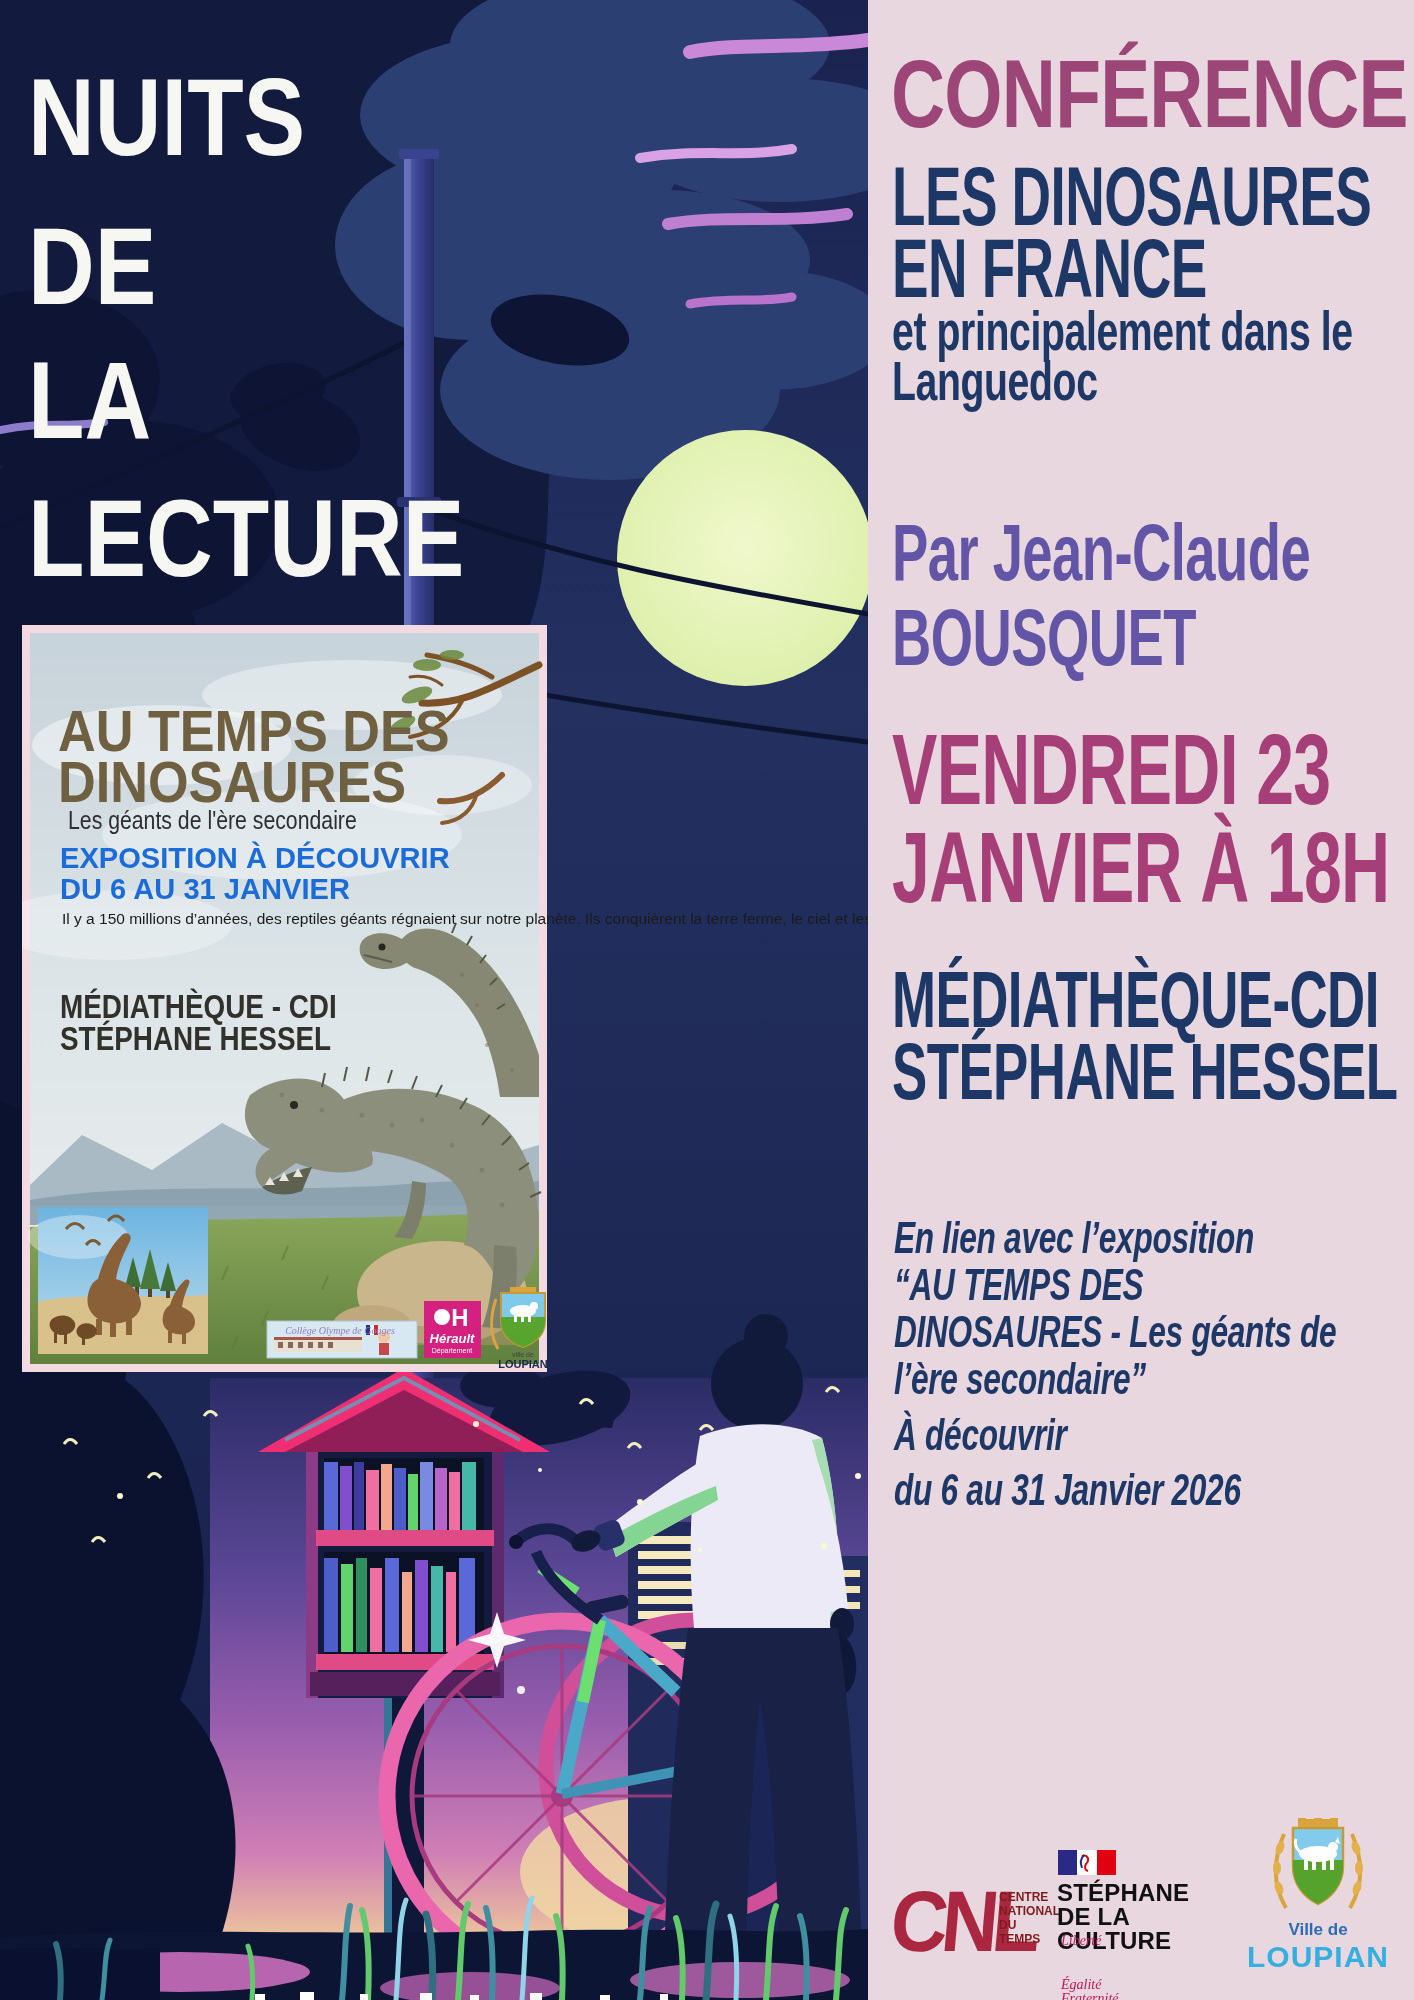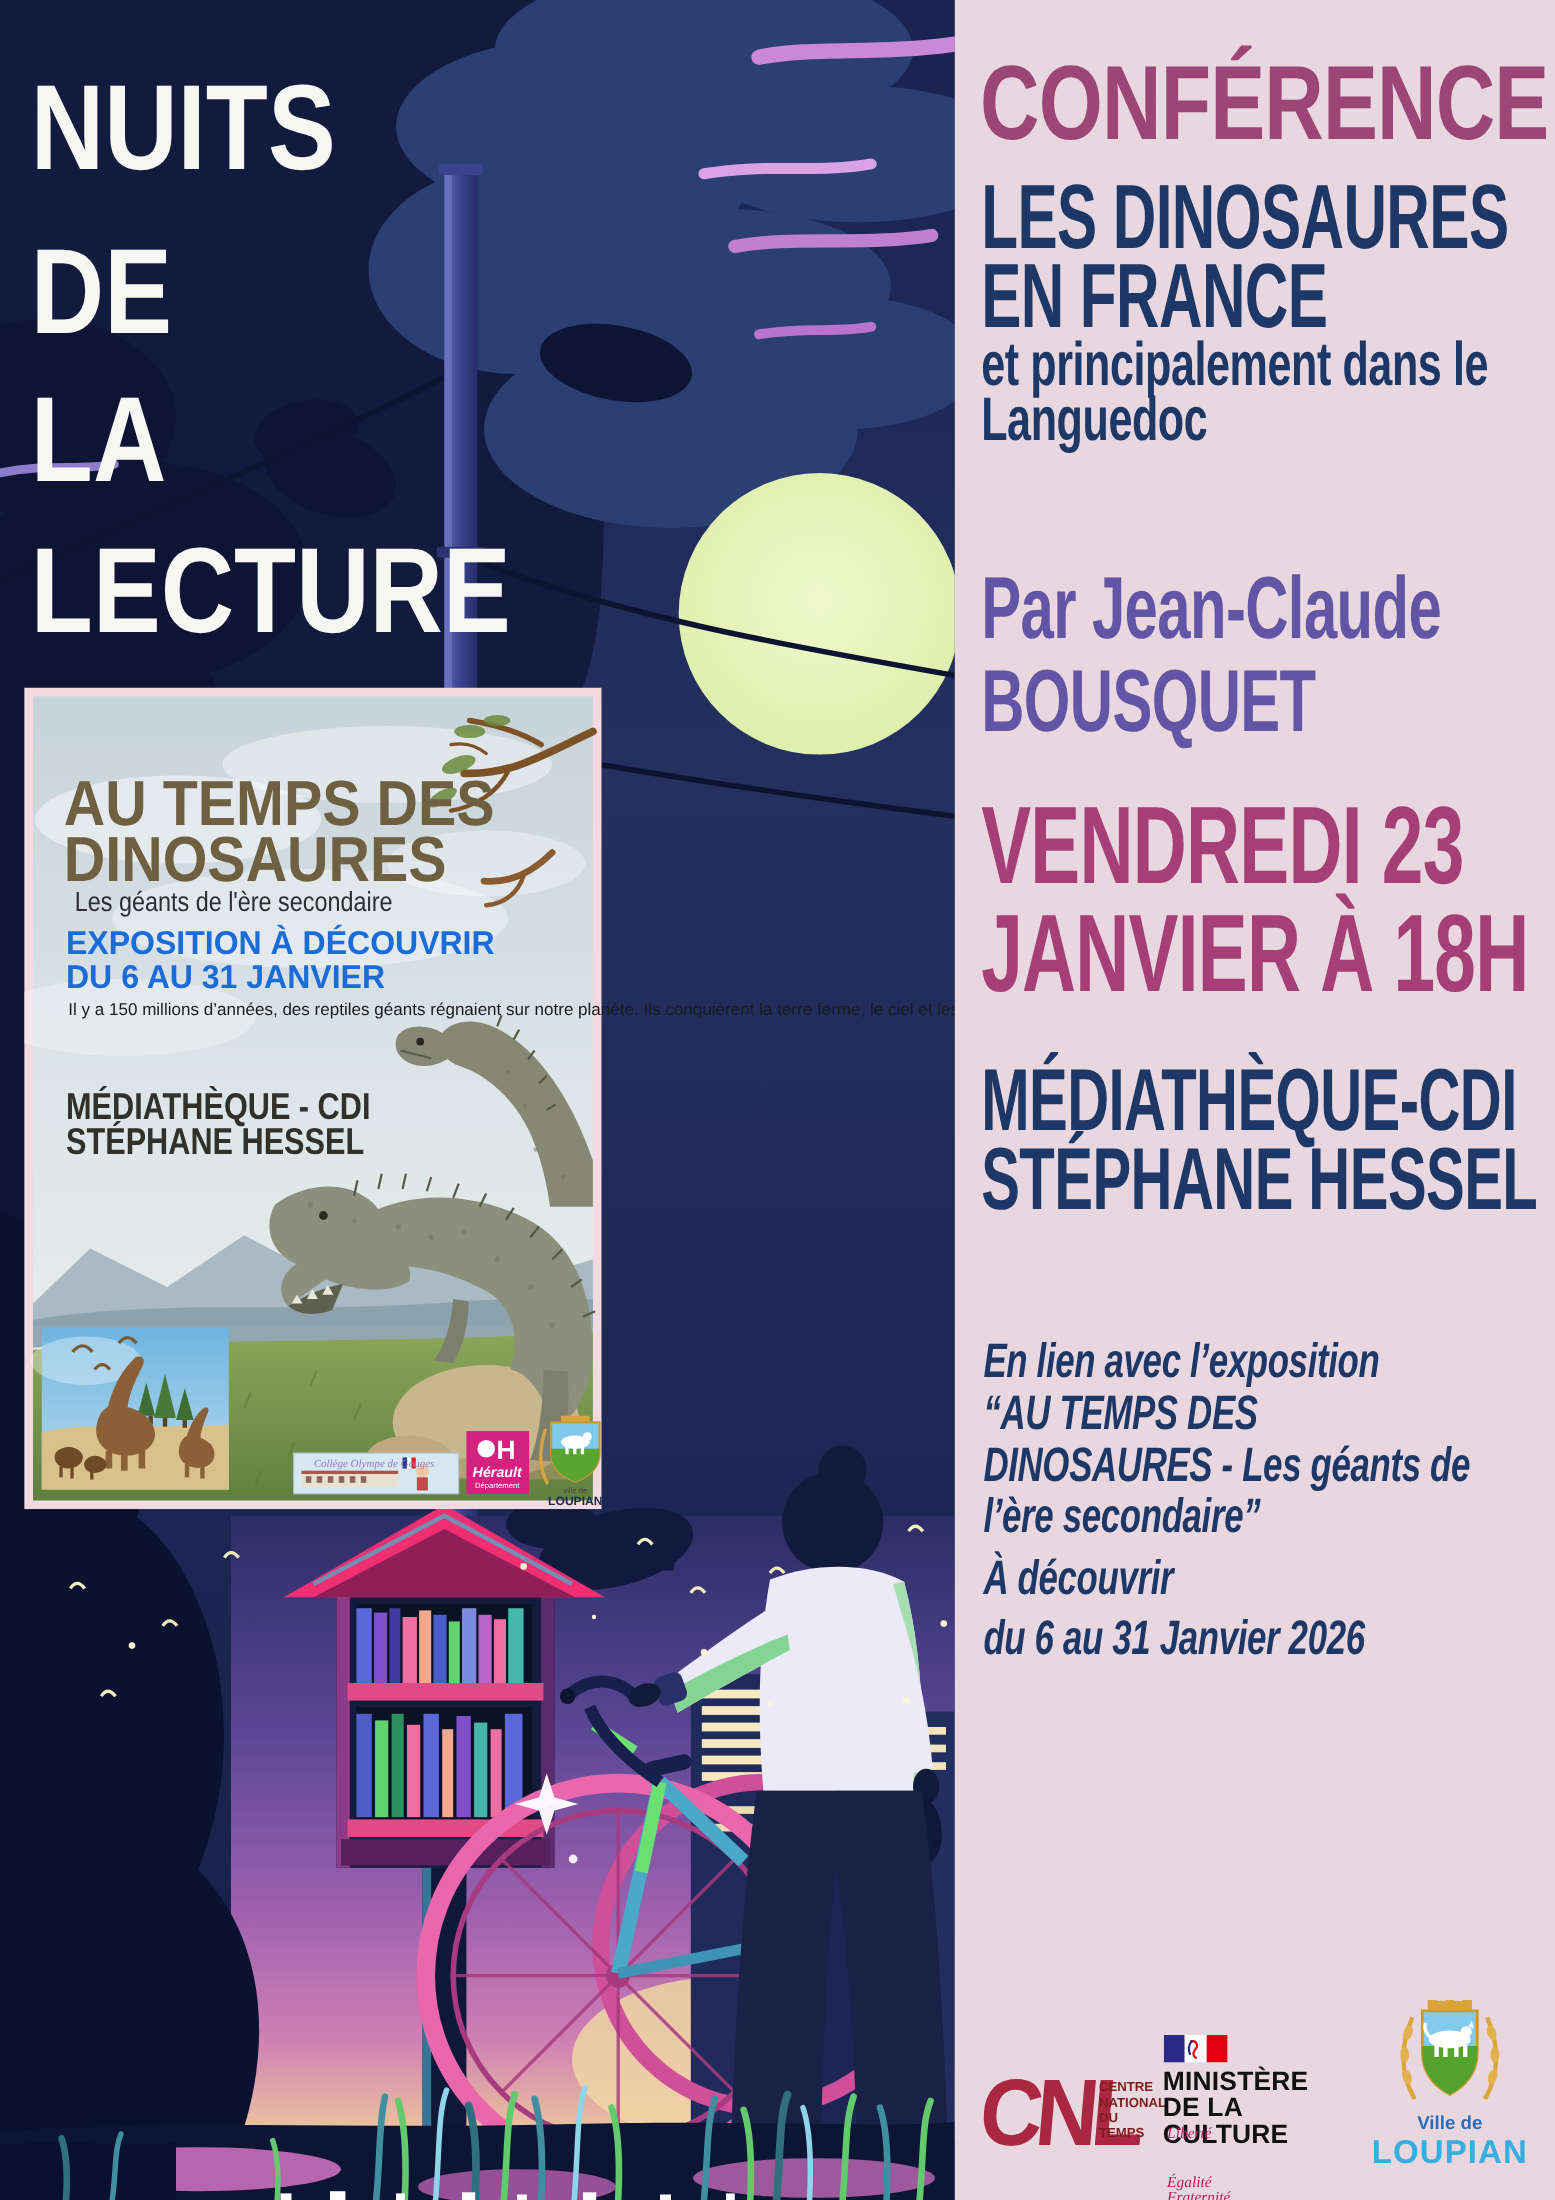--- a/index.html
+++ b/index.html
@@ -533,21 +533,21 @@
     </div>
 
     <div class="abs" style="left:189px;top:1850px;width:190px;height:140px;">
       <svg width="58" height="25" viewBox="0 0 58 25" style="position:absolute;left:1px;top:0;">
         <rect x="0" y="0" width="19" height="25" fill="#2a2a86"></rect>
         <rect x="19" y="0" width="20" height="25" fill="#ffffff"></rect>
         <rect x="39" y="0" width="19" height="25" fill="#e1000f"></rect>
         <path d="M24,6 C30,4 32,10 28,14 C26,17 27,20 30,21" stroke="#e1000f" stroke-width="2" fill="none"></path>
         <path d="M26,5 C23,8 22,13 24,18" stroke="#2a2a86" stroke-width="2" fill="none"></path>
       </svg>
-      <div class="abs minline" style="left:0;top:31px;font-size:24px;">MINISTÈRE</div>
+      <div class="abs minline" style="left:0;top:31px;font-size:24px;">STÉPHANE</div>
       <div class="abs minline" style="left:0;top:55px;font-size:24px;">DE LA CULTURE</div>
       <div class="abs mot" style="left:4px;top:84px;">
         <span style="display:block;">Liberté</span>
         <span style="display:block;margin-top:29px;">Égalité</span>
         <span style="display:block;">Fraternité</span>
       </div>
     </div>
 
     <div class="abs" style="left:375px;top:1818px;width:150px;height:160px;">
       <svg width="104" height="100" viewBox="0 0 104 100" style="position:absolute;left:23px;top:0;">

